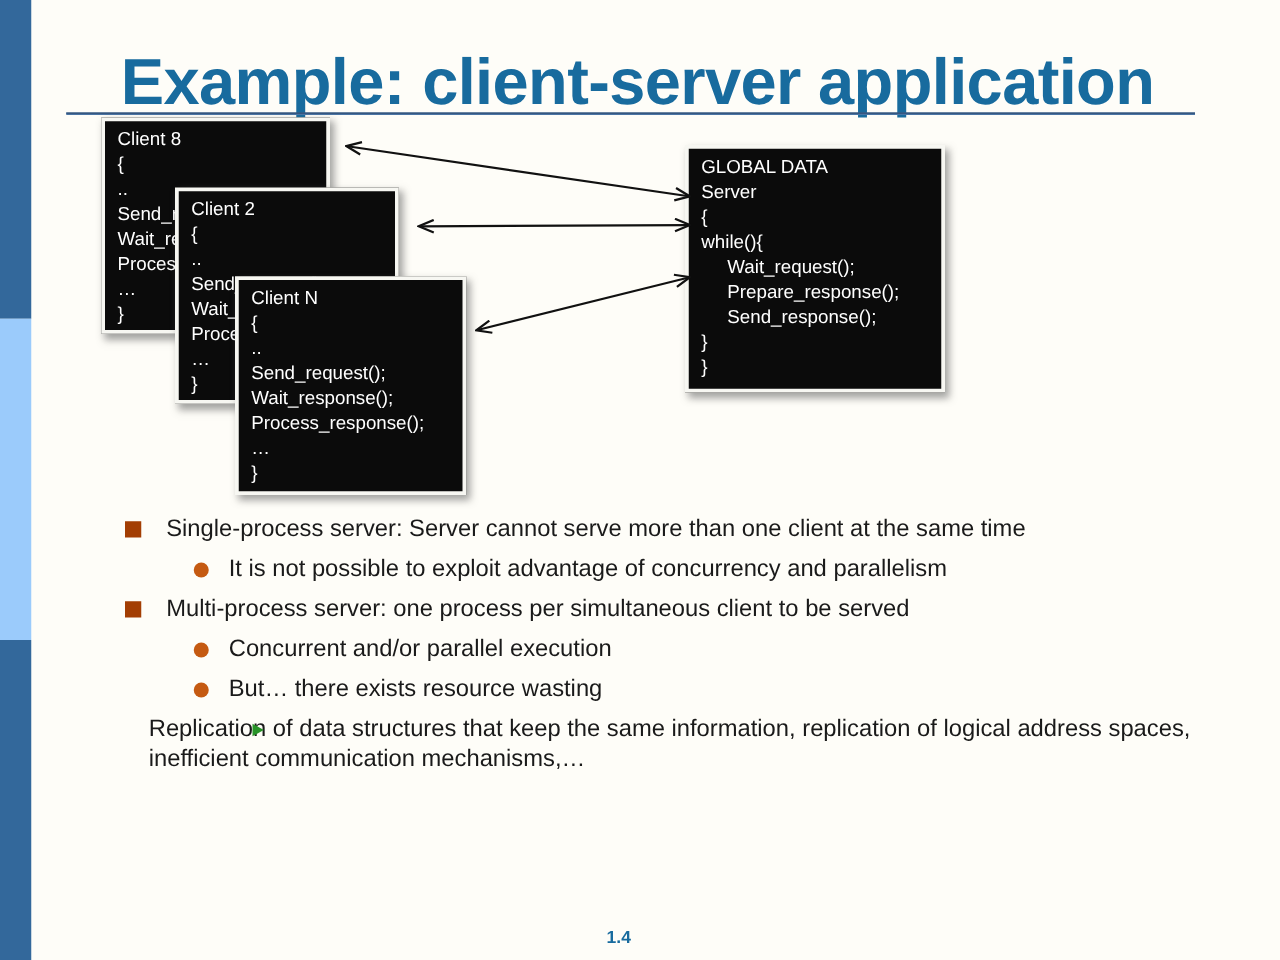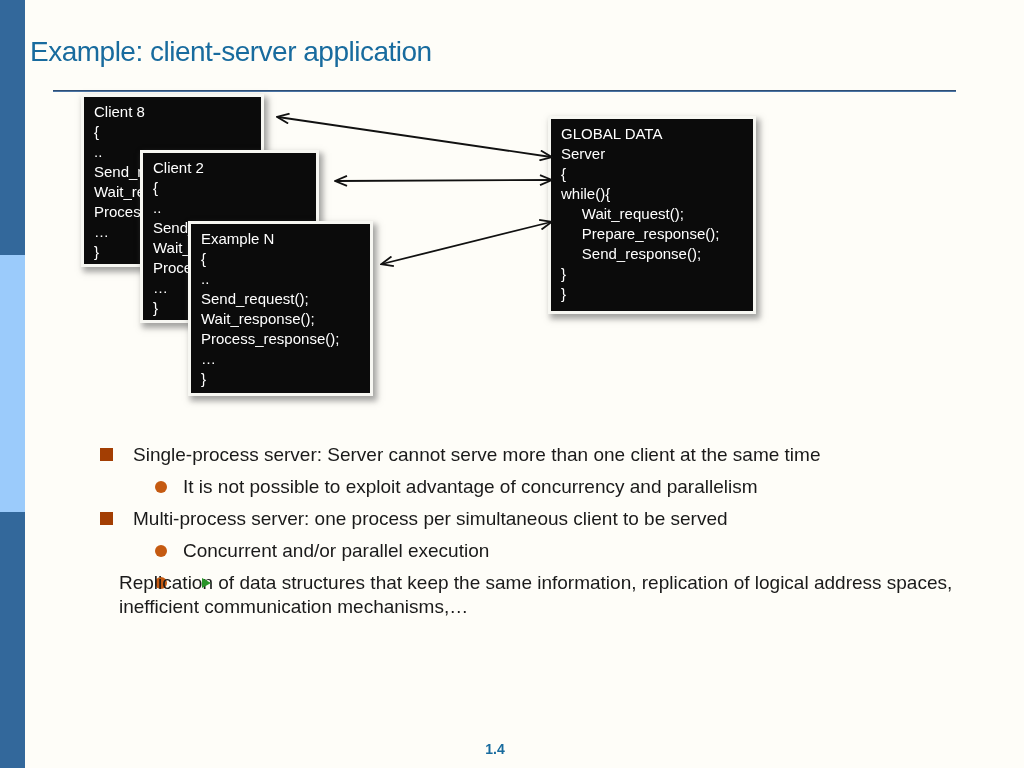--- a/index.html
+++ b/index.html
@@ -13,22 +13,22 @@
     position:relative;width:1024px;height:768px;overflow:hidden;
     background:#FEFDF8;font-family:"Liberation Sans","DejaVu Sans",sans-serif;
   }
   
   .sidebar{position:absolute;left:0;top:0;width:25px;height:768px;}
   .seg{width:25px;}
   .seg-d{background:var(--sidebar_dark);}
   .seg-l{background:var(--sidebar_light);}
   
   .slide-title{
-    position:absolute;left:30px;top:36px;width:960px;
-    font-size:28px;font-weight:400;letter-spacing:-0.5px;color:var(--title_blue);
+    position:absolute;left:30px;top:36px;width:960px;text-align:center;
+    font-size:52px;font-weight:700;letter-spacing:-0.5px;color:var(--title_blue);
     white-space:nowrap;
   }
   .title-rule{
     position:absolute;left:53px;top:90px;width:903px;height:2px;
     background:var(--rule_blue);border-top:1px solid #2F4E74;
   }
   
   .code-box{
     position:absolute;background:var(--box_bg);
     border:3px solid #F7F7F2;
@@ -39,21 +39,21 @@
     font-size:15px;line-height:20px;color:#FFFFFF;
     white-space:pre;padding:5px 0 0 10px;overflow:hidden;height:100%;
   }
   .client1{left:81px; top:94px; width:183px;height:173px;z-index:2;}
   .client2{left:140px;top:150px;width:179px;height:173px;z-index:3;}
   .clientN{left:188px;top:221px;width:185px;height:175px;z-index:4;}
   .server {left:548px;top:116px;width:208px;height:198px;z-index:2;}
   
   .arrows{position:absolute;left:0;top:0;z-index:6;pointer-events:none;}
   
-  .bullets{position:absolute;left:0;top:412px;width:1024px;z-index:1;margin-top:31px;}
+  .bullets{position:absolute;left:0;top:412px;width:1024px;z-index:1;}
   .item{position:relative;font-size:19px;line-height:24px;color:var(--body_text);margin-bottom:8px;}
   .item.l1{padding-left:133px;padding-right:20px;}
   .item.l2{padding-left:183px;padding-right:20px;}
   .item.l3{padding-left:119px;padding-right:18px;}
   .mk{position:absolute;}
   .mk-square{left:100px;top:5px;width:13px;height:13px;background:var(--bullet_square);}
   .mk-circle{left:155px;top:6px;width:12px;height:12px;border-radius:50%;background:var(--bullet_circle);}
   .mk-tri{left:202px;top:7px;width:0;height:0;
     border-left:9px solid var(--bullet_arrow_green);
     border-top:5px solid transparent;border-bottom:5px solid transparent;}
@@ -89,21 +89,21 @@
   <pre>Client 2
 {
 ..
 Send_request();
 Wait_response();
 Process_response();
 …
 }</pre>
 </div>
 <div class="code-box clientN">
-  <pre>Example N
+  <pre>Client N
 {
 ..
 Send_request();
 Wait_response();
 Process_response();
 …
 }</pre>
 </div>
 <div class="code-box server">
   <pre>GLOBAL DATA
@@ -140,20 +140,21 @@
   <div class="item l1">
     <span class="mk mk-square"></span>
     <span>Multi-process server: one process per simultaneous client to be served</span>
   </div>
   <div class="item l2">
     <span class="mk mk-circle"></span>
     <span>Concurrent and/or parallel execution</span>
   </div>
   <div class="item l2">
     <span class="mk mk-circle"></span>
+    <span>But… there exists resource wasting</span>
   </div>
   <div class="item l3">
     <span class="mk mk-tri"></span>
     <span>Replication of data structures that keep the same information, replication of logical address spaces, inefficient communication mechanisms,…</span>
   </div>
 </div>
 
 <div class="footer">1.4</div>
 
 </body></html>

